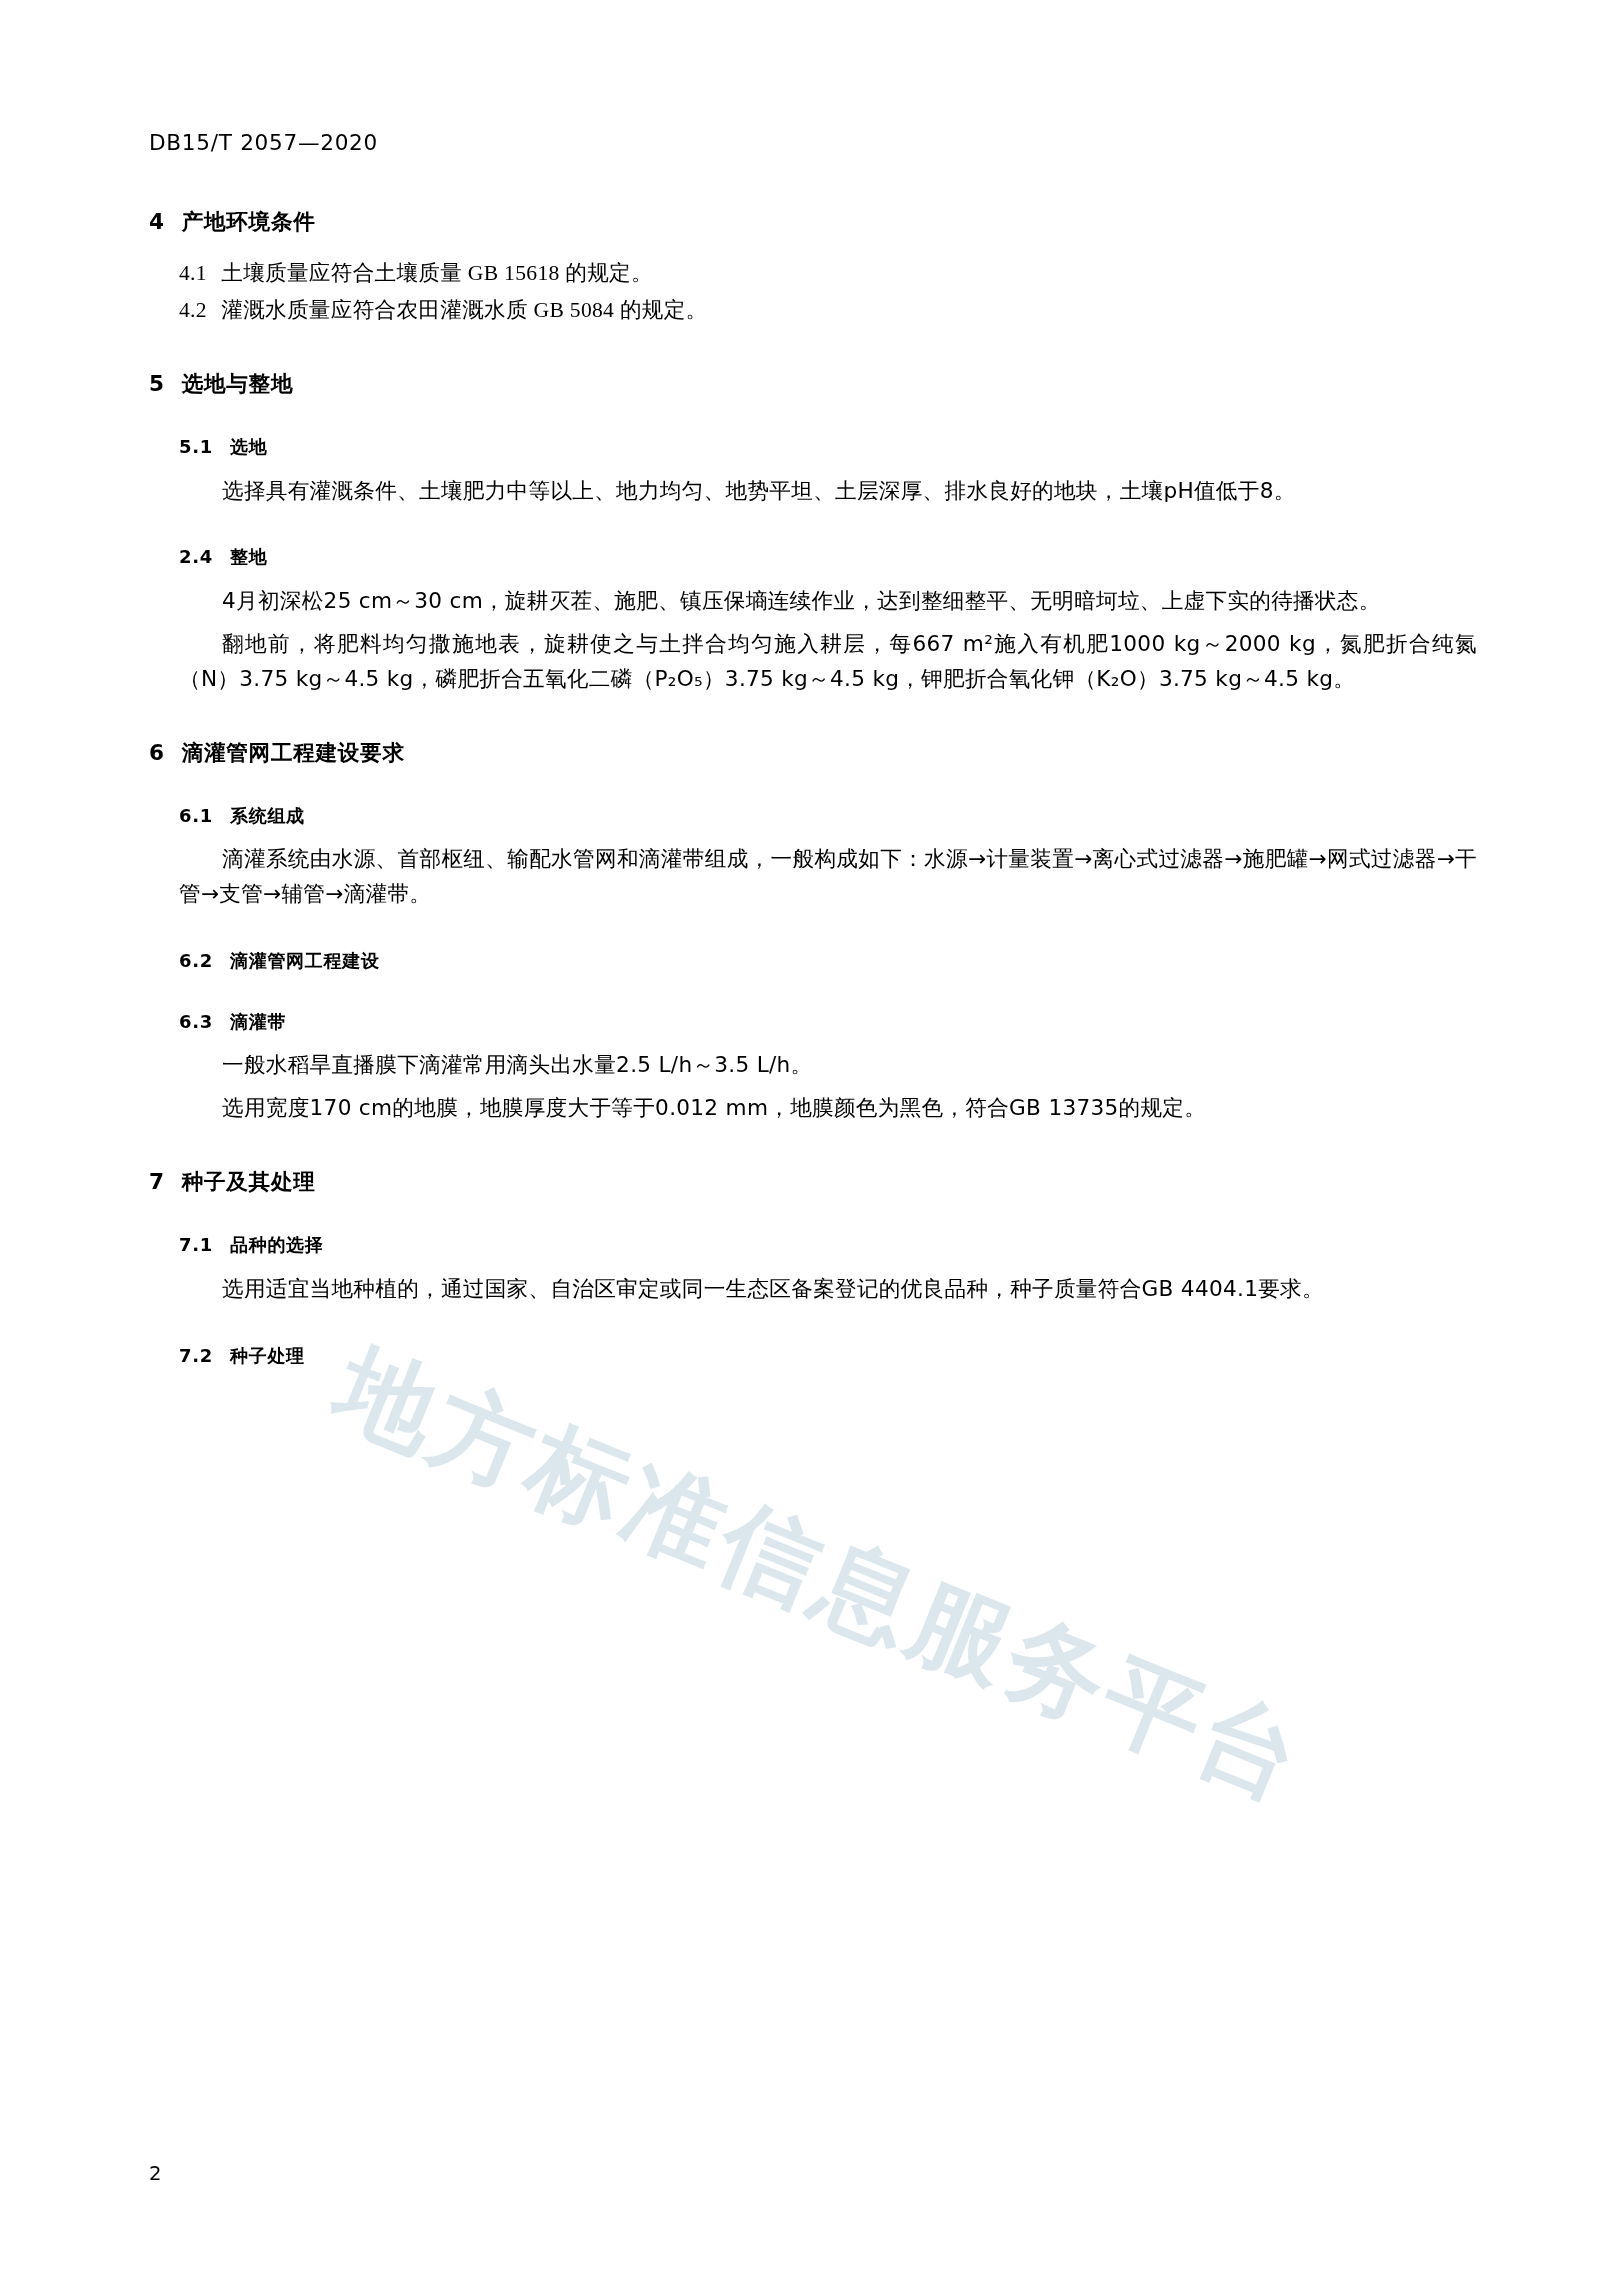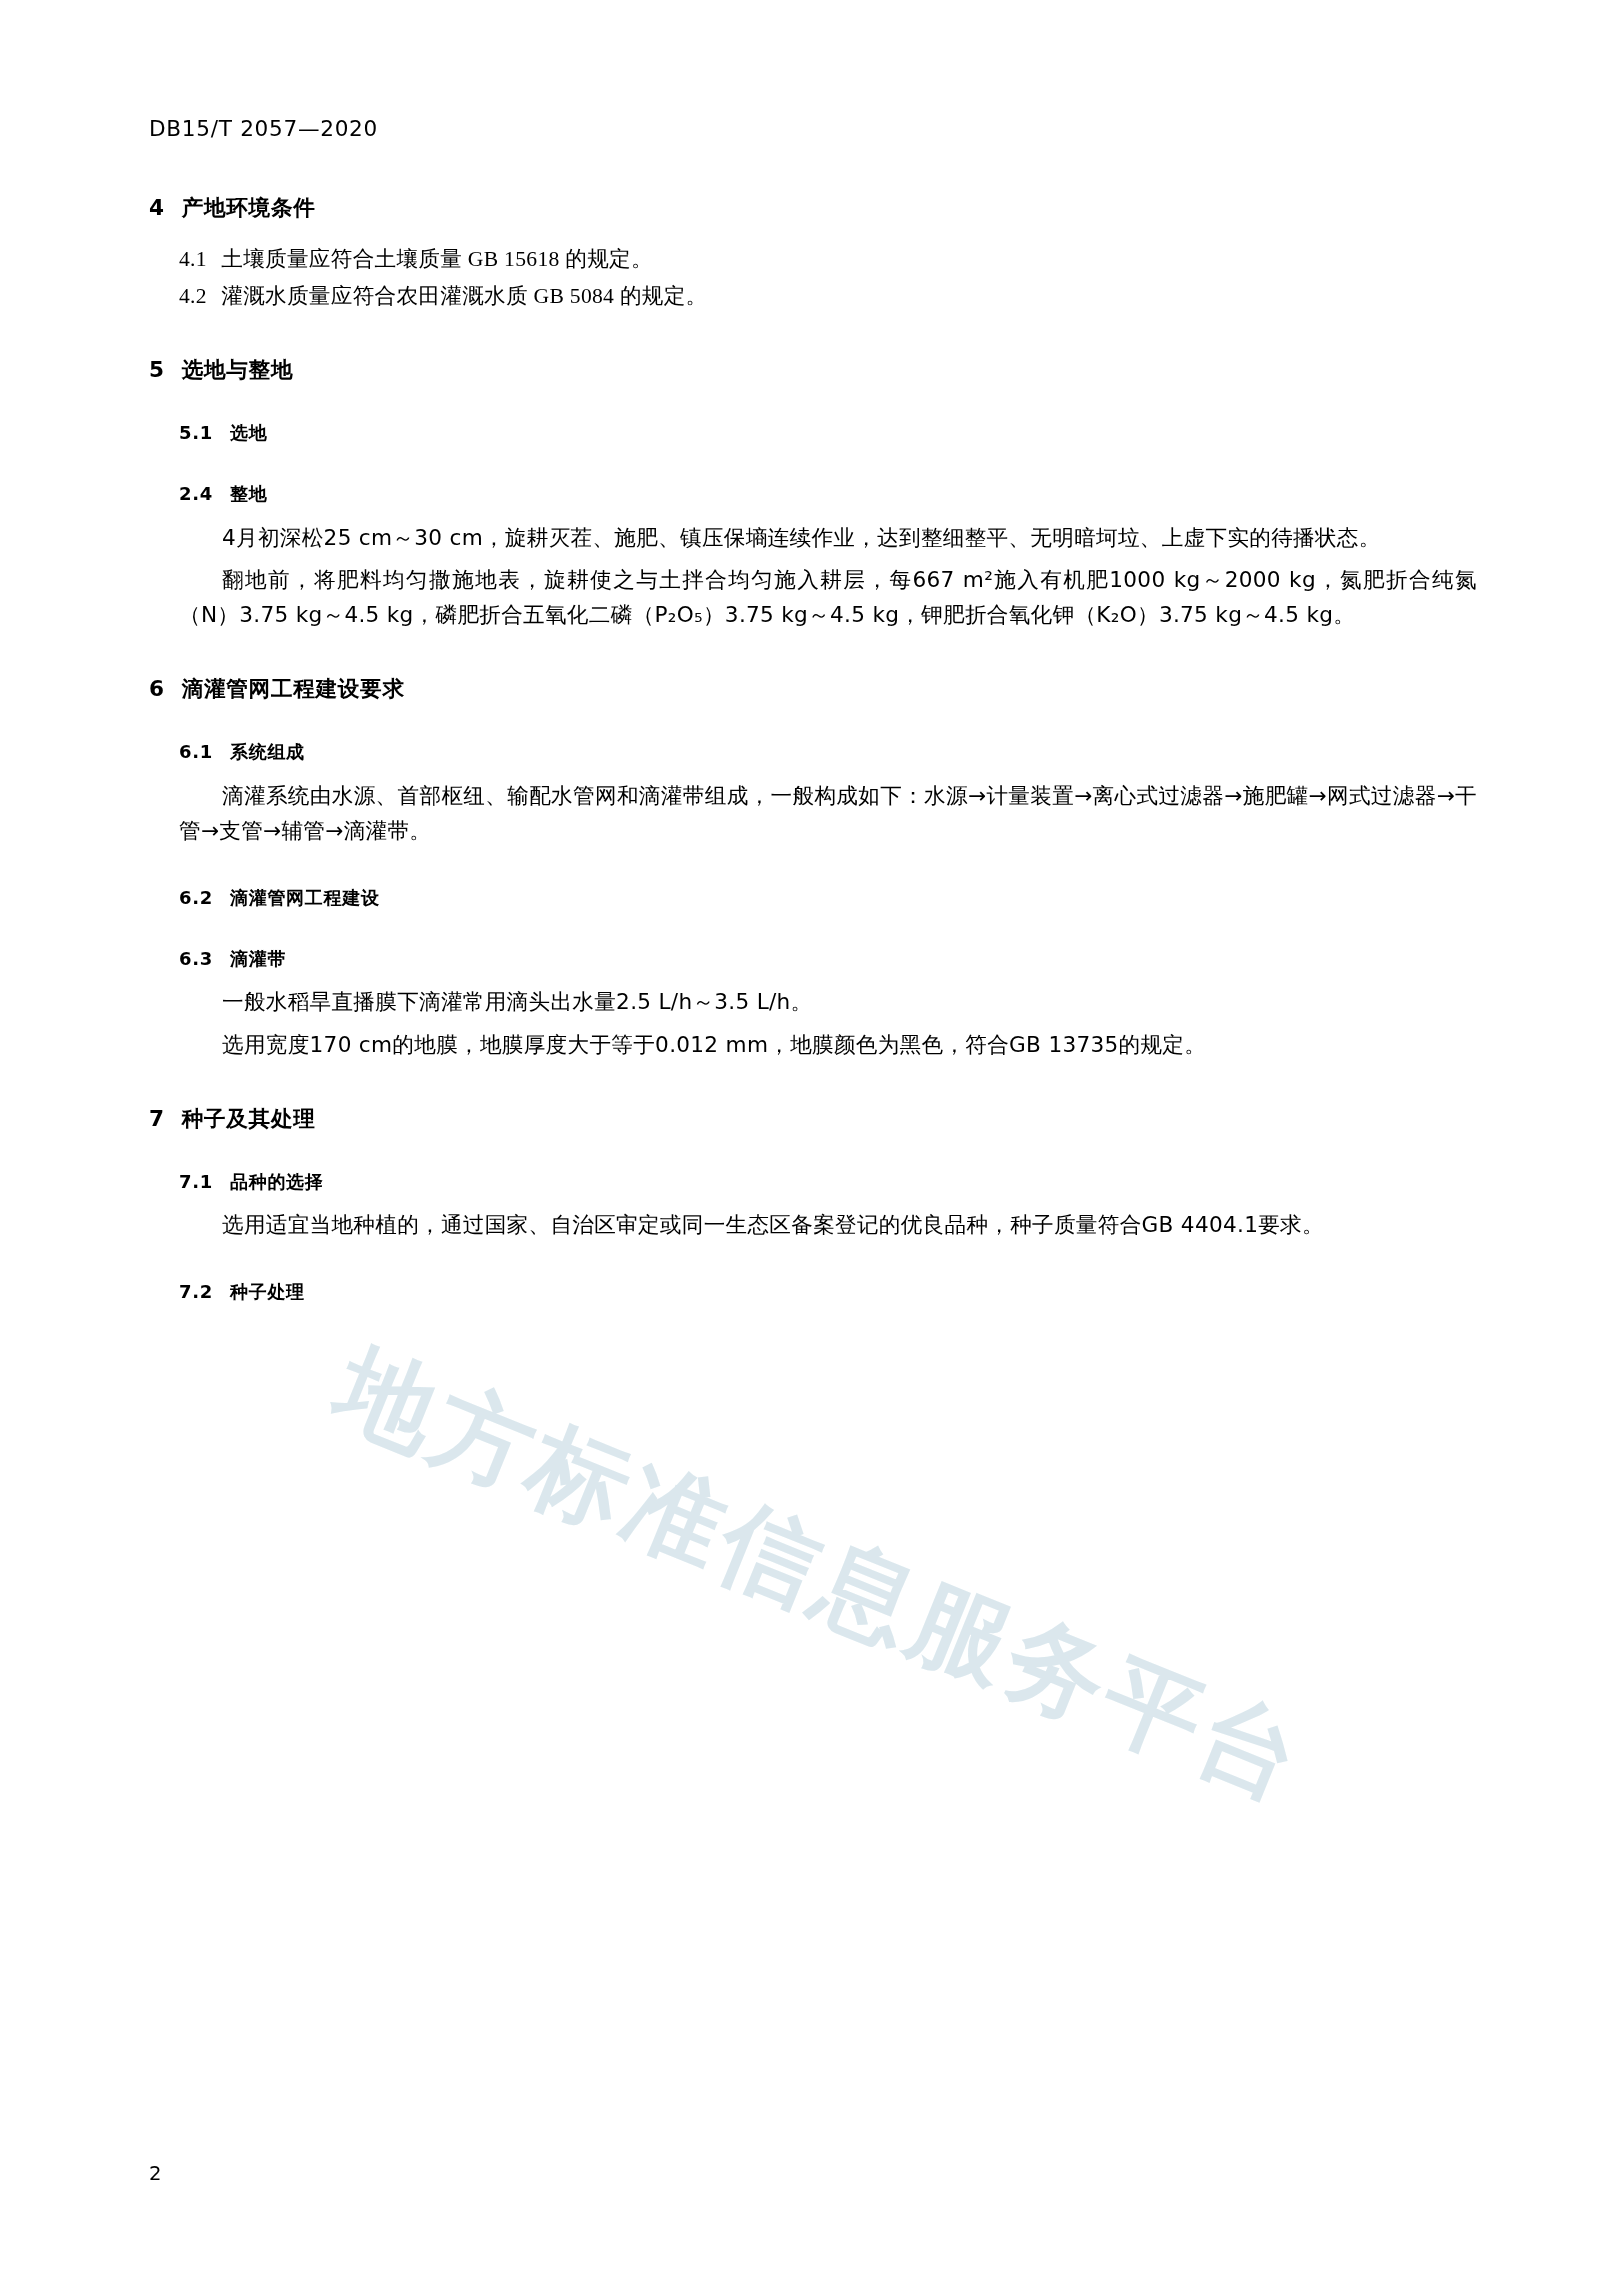--- a/index.html
+++ b/index.html
@@ -44,20 +44,21 @@
     opacity: 0.75;
     white-space: nowrap;
     transform: rotate(22deg);
     transform-origin: left top;
     letter-spacing: 5.2px;
   }
   .doc-body {
     position: relative;
     z-index: 10;
     padding-top: 116px;
+    margin-top: 14px;
   }
   .header-line {
     font-size: 21.6px;
     letter-spacing: 0.7px;
     margin-bottom: 52px;
     font-family: "DejaVu Sans", "Liberation Sans", sans-serif;
   }
   .h-num {
     font-size: 21.6px;
     font-weight: 700;
@@ -138,20 +139,21 @@
       </div>
 
       <div class="h-num">
         <span class="seq">5</span><span>选地与整地</span>
       </div>
 
       <div class="h-sub">
         <span class="seq">5.1</span><span>选地</span>
       </div>
 
+      <div class="para indent">选择具有灌溉条件、土壤肥力中等以上、地力均匀、地势平坦、土层深厚、排水良好的地块，土壤pH值低于8。</div>
 
       <div class="h-sub">
         <span class="seq">2.4</span><span>整地</span>
       </div>
 
       <div class="para indent">4月初深松25 cm～30 cm，旋耕灭茬、施肥、镇压保墒连续作业，达到整细整平、无明暗坷垃、上虚下实的待播状态。</div>
 
       <div class="para indent">翻地前，将肥料均匀撒施地表，旋耕使之与土拌合均匀施入耕层，每667 m²施入有机肥1000 kg～2000 kg，氮肥折合纯氮（N）3.75 kg～4.5 kg，磷肥折合五氧化二磷（P₂O₅）3.75 kg～4.5 kg，钾肥折合氧化钾（K₂O）3.75 kg～4.5 kg。</div>
 
       <div class="h-num">

